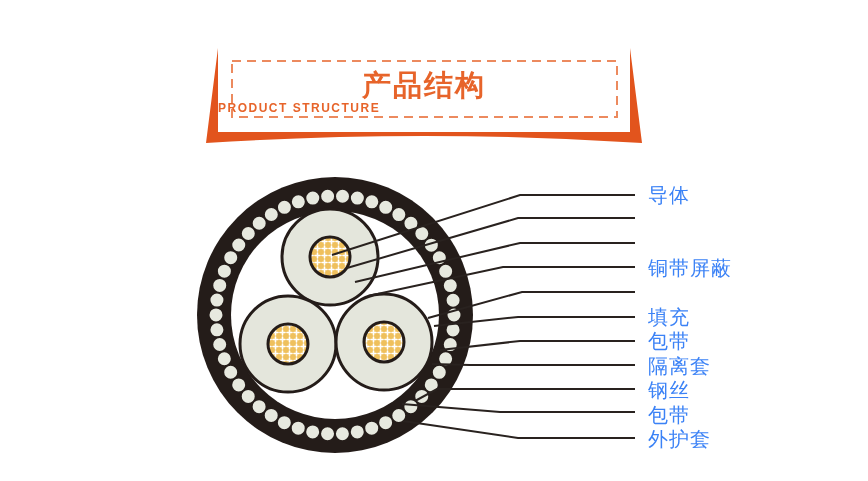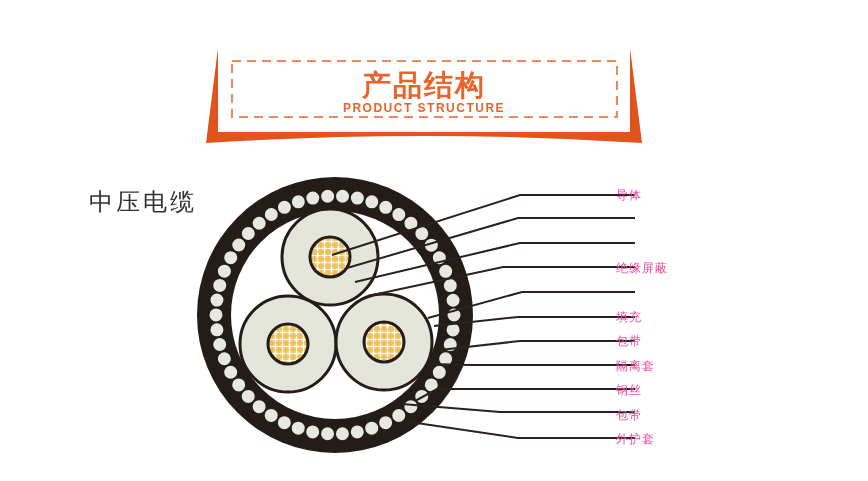--- a/index.html
+++ b/index.html
@@ -10,51 +10,50 @@
     margin-top:20px;
   }
   .abs{position:absolute;}
   
   .banner-ribbon{left:200px;top:16px;width:450px;height:118px;}
   .banner-title{
     left:218px;top:46px;width:412px;text-align:center;
     font-size:29px;letter-spacing:2px;color:#e7642a;font-weight:600;
   }
   .banner-subtitle{
-    left:218px;top:81px;width:412px;text-align:center;
+    left:218px;top:81px;width:412px;text-align:left;
     font-size:12px;letter-spacing:1.5px;color:#e7642a;font-weight:700;
   }
   
   .product-name{
     left:89px;top:166px;font-size:24px;letter-spacing:3px;color:#323031;
   }
   
   .cable-svg{left:195px;top:155px;width:290px;height:290px;}
   
   .leader-svg{left:0;top:0;width:868px;height:481px;pointer-events:none;}
   
   .layer-label{
-    left:616px;font-size:12px;line-height:26px;color:#ec4899;
+    left:648px;font-size:20px;line-height:26px;color:#3b82f6;
     letter-spacing:1px;white-space:nowrap;
   }
 </style>
 </head>
 <body>
 
 <div class="stage">
 
   <svg class="abs banner-ribbon" viewBox="0 0 450 118" xmlns="http://www.w3.org/2000/svg">
     <path d="M18,12 L6,107 Q225,93 442,107 L430,12 Z" fill="#e2541d"></path>
     <rect x="18" y="10" width="412" height="86" fill="#ffffff"></rect>
     <rect x="32" y="25" width="385" height="56" fill="none" stroke="#ec8a5e" stroke-width="2" stroke-dasharray="9 6"></rect>
   </svg>
   <div class="abs banner-title">产品结构</div>
   <div class="abs banner-subtitle">PRODUCT STRUCTURE</div>
 
-  <div class="abs product-name">中压电缆</div>
 
   <svg class="abs cable-svg" viewBox="0 0 290 290" xmlns="http://www.w3.org/2000/svg">
     <defs>
       <pattern id="conductorDots" width="7" height="7" patternUnits="userSpaceOnUse">
         <rect width="7" height="7" fill="#efc05c"></rect>
         <path d="M3.5,1 V6 M1,3.5 H6" stroke="#ffffff" stroke-width="1.6" stroke-linecap="round"></path>
       </pattern>
     </defs>
 
     <circle cx="140" cy="140" r="138" fill="#241c19"></circle>
@@ -80,21 +79,21 @@
     <polyline points="428,298 522,272 635,272"></polyline>
     <polyline points="434,306 518,297 635,297"></polyline>
     <polyline points="440,330 520,321 635,321"></polyline>
     <polyline points="432,344 470,345 635,345"></polyline>
     <polyline points="415,381 437,369 635,369"></polyline>
     <polyline points="402,384 500,392 635,392"></polyline>
     <polyline points="403,401 518,418 635,418"></polyline>
   </svg>
 
   <div class="abs layer-label" style="top:162px">导体</div>
-  <div class="abs layer-label" style="top:235px">绝缘屏蔽</div>
+  <div class="abs layer-label" style="top:235px">铜带屏蔽</div>
   <div class="abs layer-label" style="top:284px">填充</div>
   <div class="abs layer-label" style="top:308px">包带</div>
   <div class="abs layer-label" style="top:333px">隔离套</div>
   <div class="abs layer-label" style="top:357px">钢丝</div>
   <div class="abs layer-label" style="top:382px">包带</div>
   <div class="abs layer-label" style="top:406px">外护套</div>
 
 </div>
 
 </body></html>

